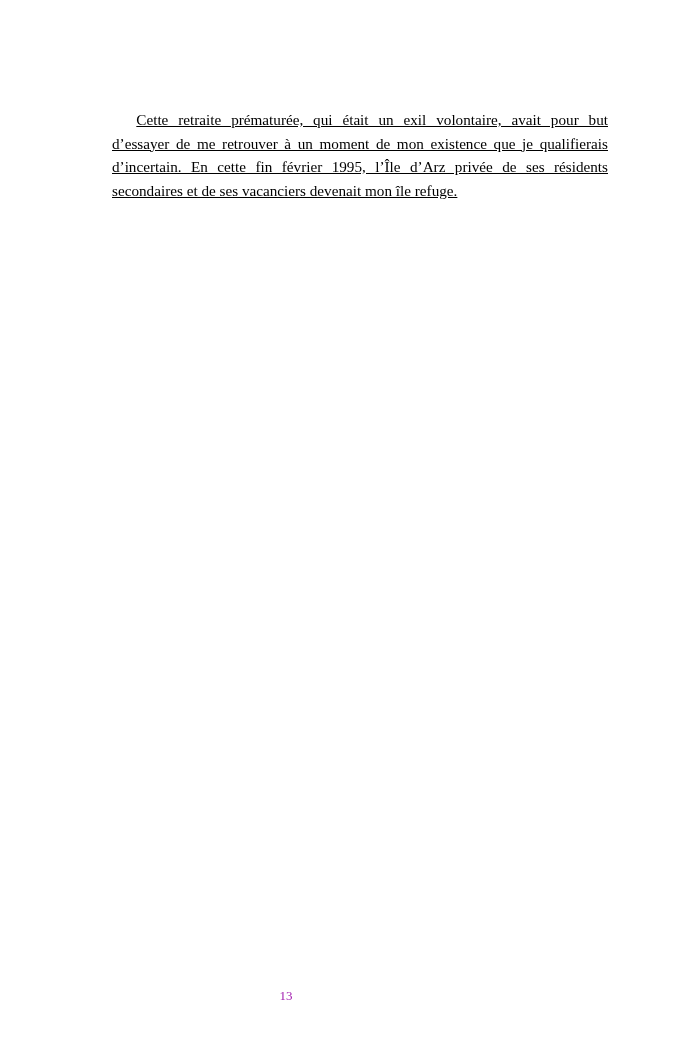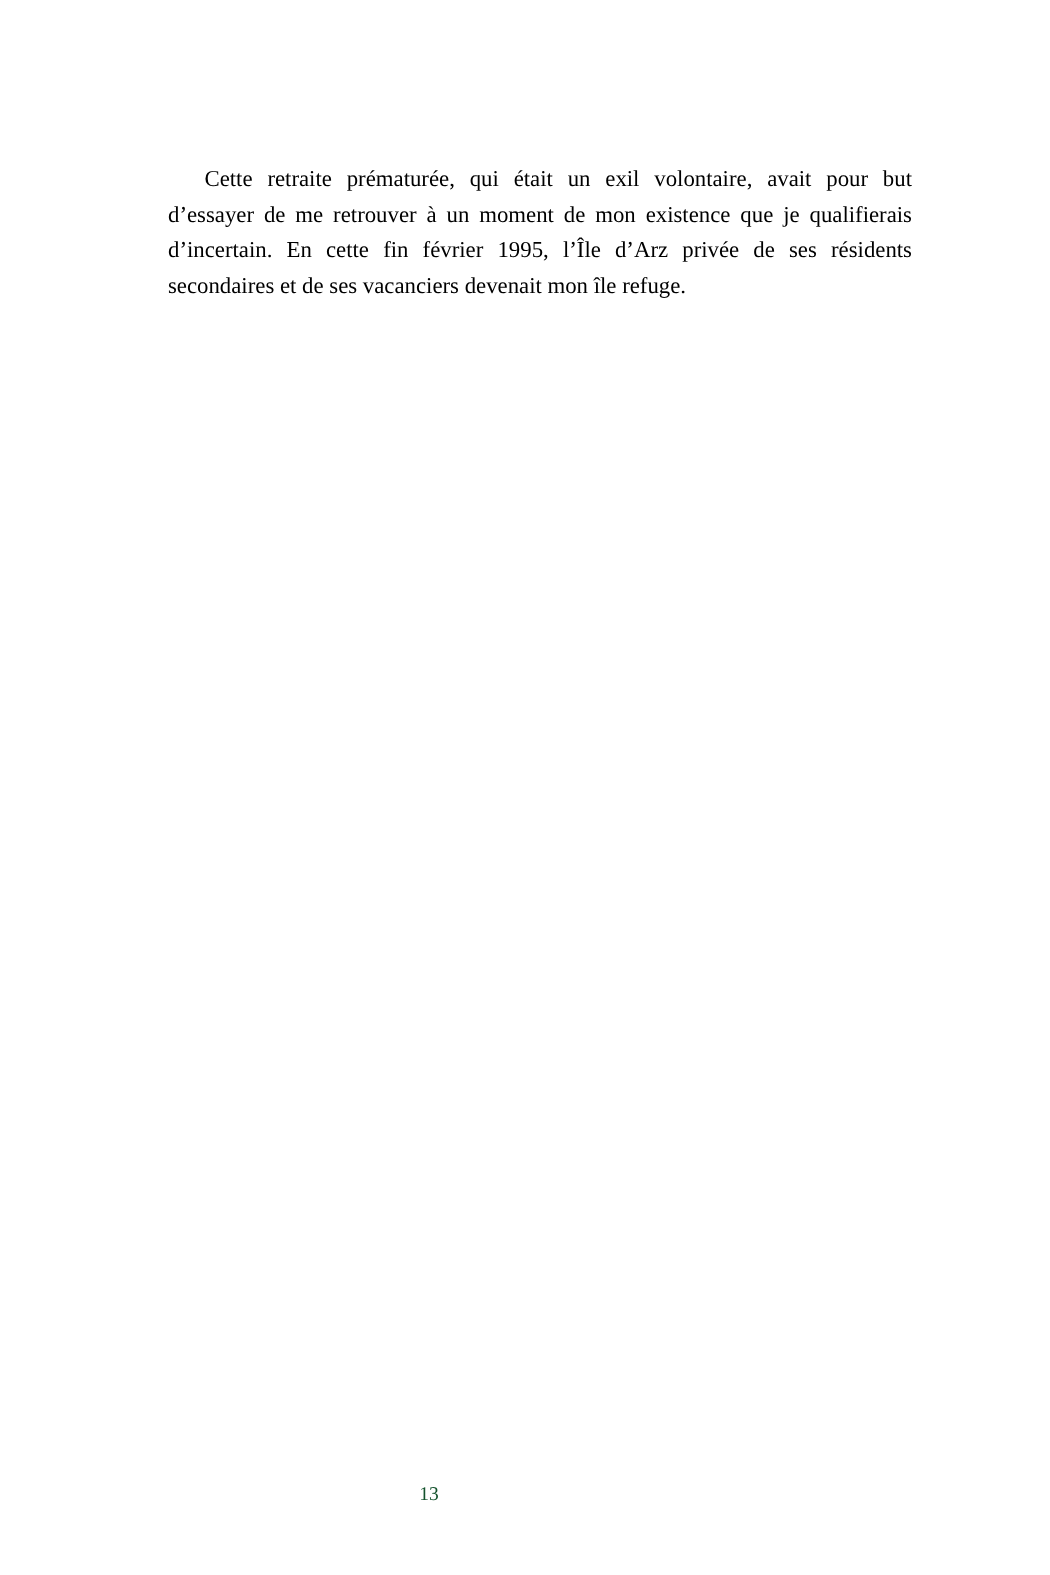--- a/index.html
+++ b/index.html
@@ -36,33 +36,34 @@
     position: absolute;
     top: 108px;
     left: 112px;
     width: 496px;
     font-size: 15.2px;
     line-height: 1.55;
     text-align: justify;
     text-justify: inter-word;
     color: #000000;
     hyphens: none;
+    text-decoration: underline;
   }
   .body-text p {
     margin: 0;
     text-indent: 1.6em;
   }
   .folio {
     position: absolute;
     bottom: 46px;
     left: 0;
     width: 572px;
     text-align: center;
     font-size: 13px;
-    color: #14532d;
+    color: #a21caf;
   }
 </style>
 </head>
 <body>
 
 <div class="page">
 
 
   <div class="body-text">
     <p>Cette retraite prématurée, qui était un exil volontaire, avait pour but d’essayer de me retrouver à un moment de mon existence que je qualifierais d’incertain. En cette fin février 1995, l’Île d’Arz privée de ses résidents secondaires et de ses vacanciers devenait mon île refuge.</p>

